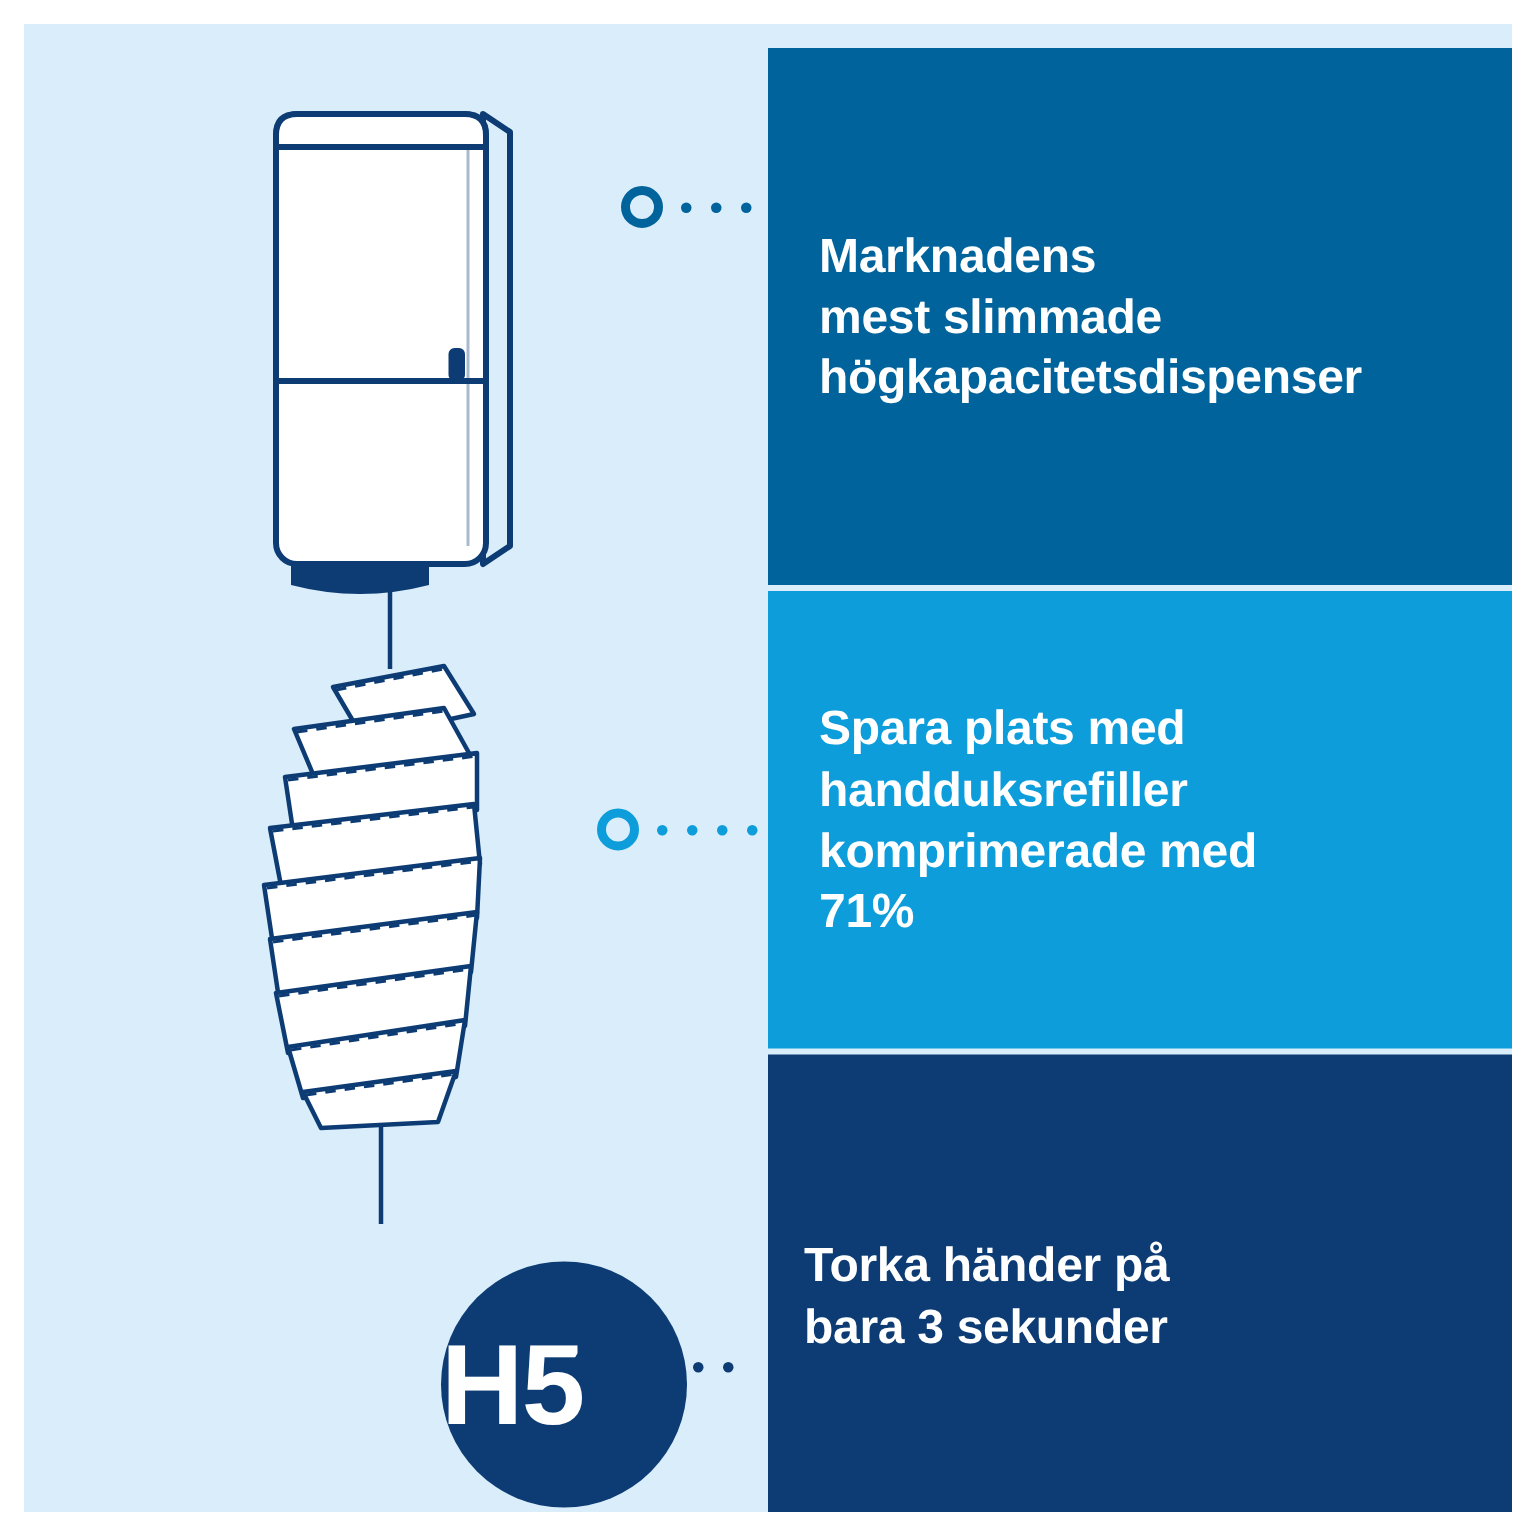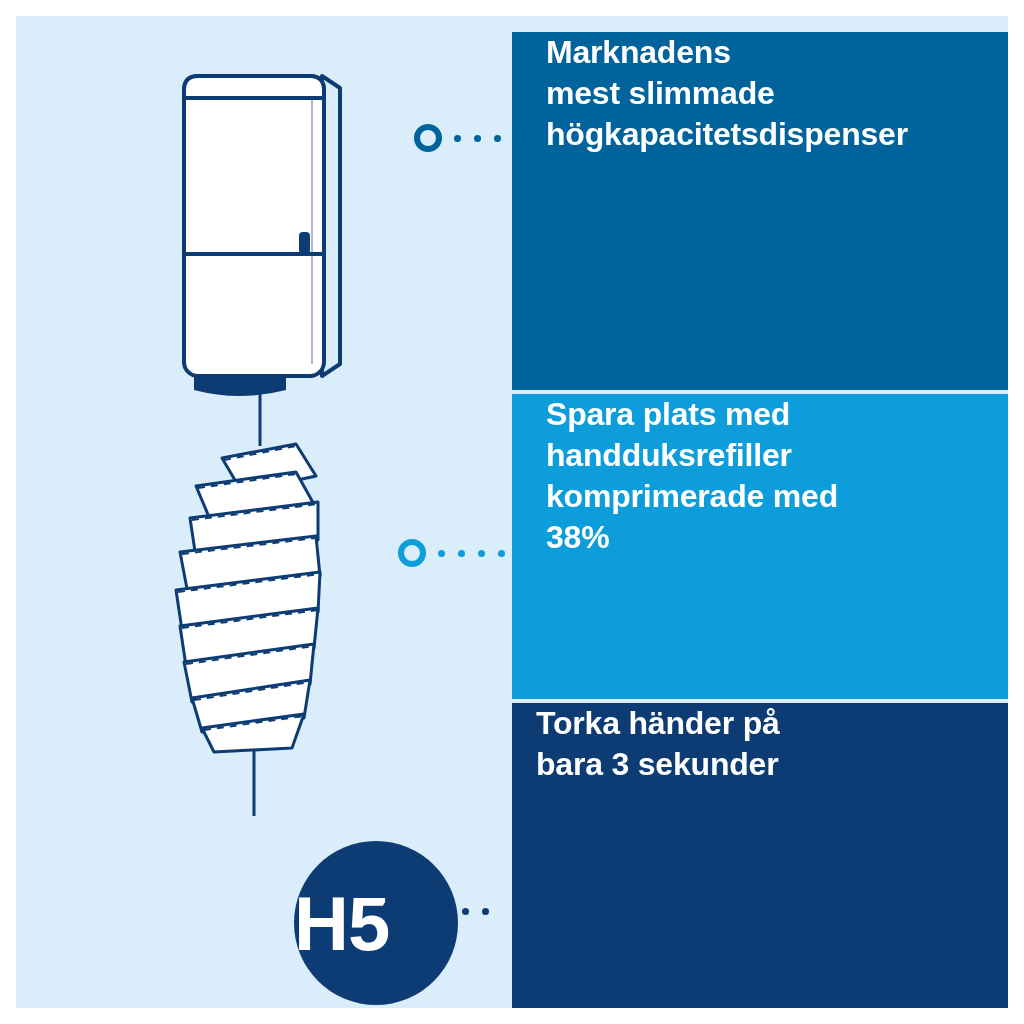--- a/index.html
+++ b/index.html
@@ -28,21 +28,21 @@
     background: #d9edfa;
     overflow: hidden;
   }
   
   .panel {
     position: absolute;
     left: 496px;
     width: 512px;
     box-sizing: border-box;
     display: flex;
-    align-items: flex-start;
+    align-items: center;
     padding-left: 34px;
     padding-right: 16px;
   }
   .panel-text {
     color: #ffffff;
     font-weight: bold;
     font-size: 31px;
     line-height: 1.28;
     letter-spacing: -0.2px;
     white-space: pre-line;
@@ -219,21 +219,21 @@
     <div class="panel" id="panel-1">
       <div class="panel-text">Marknadens
 mest slimmade
 högkapacitetsdispenser</div>
     </div>
 
     <div class="panel" id="panel-2">
       <div class="panel-text">Spara plats med
 handduksrefiller
 komprimerade med
-38%</div>
+71%</div>
     </div>
 
     <div class="panel" id="panel-3">
       <div class="panel-text">Torka händer på
 bara 3 sekunder</div>
     </div>
 
   </div>
 </div>
 

